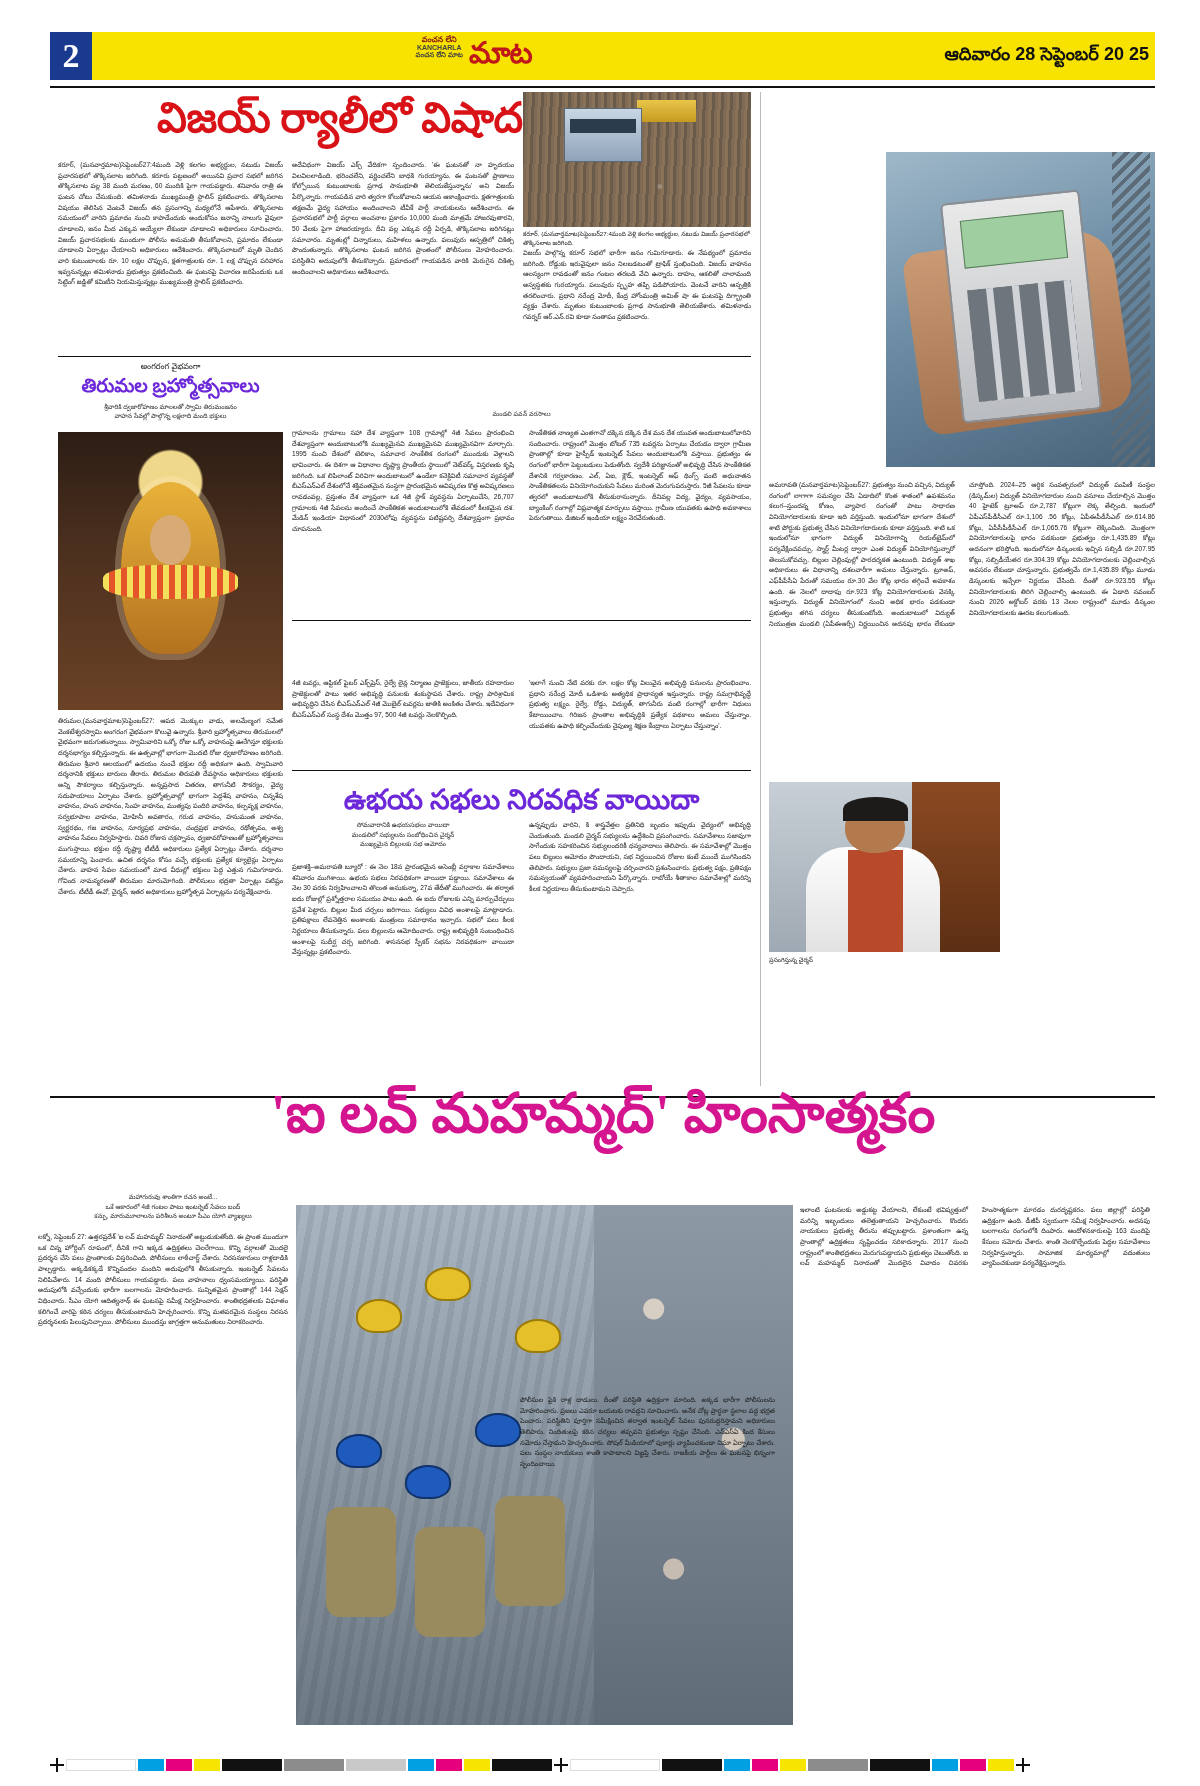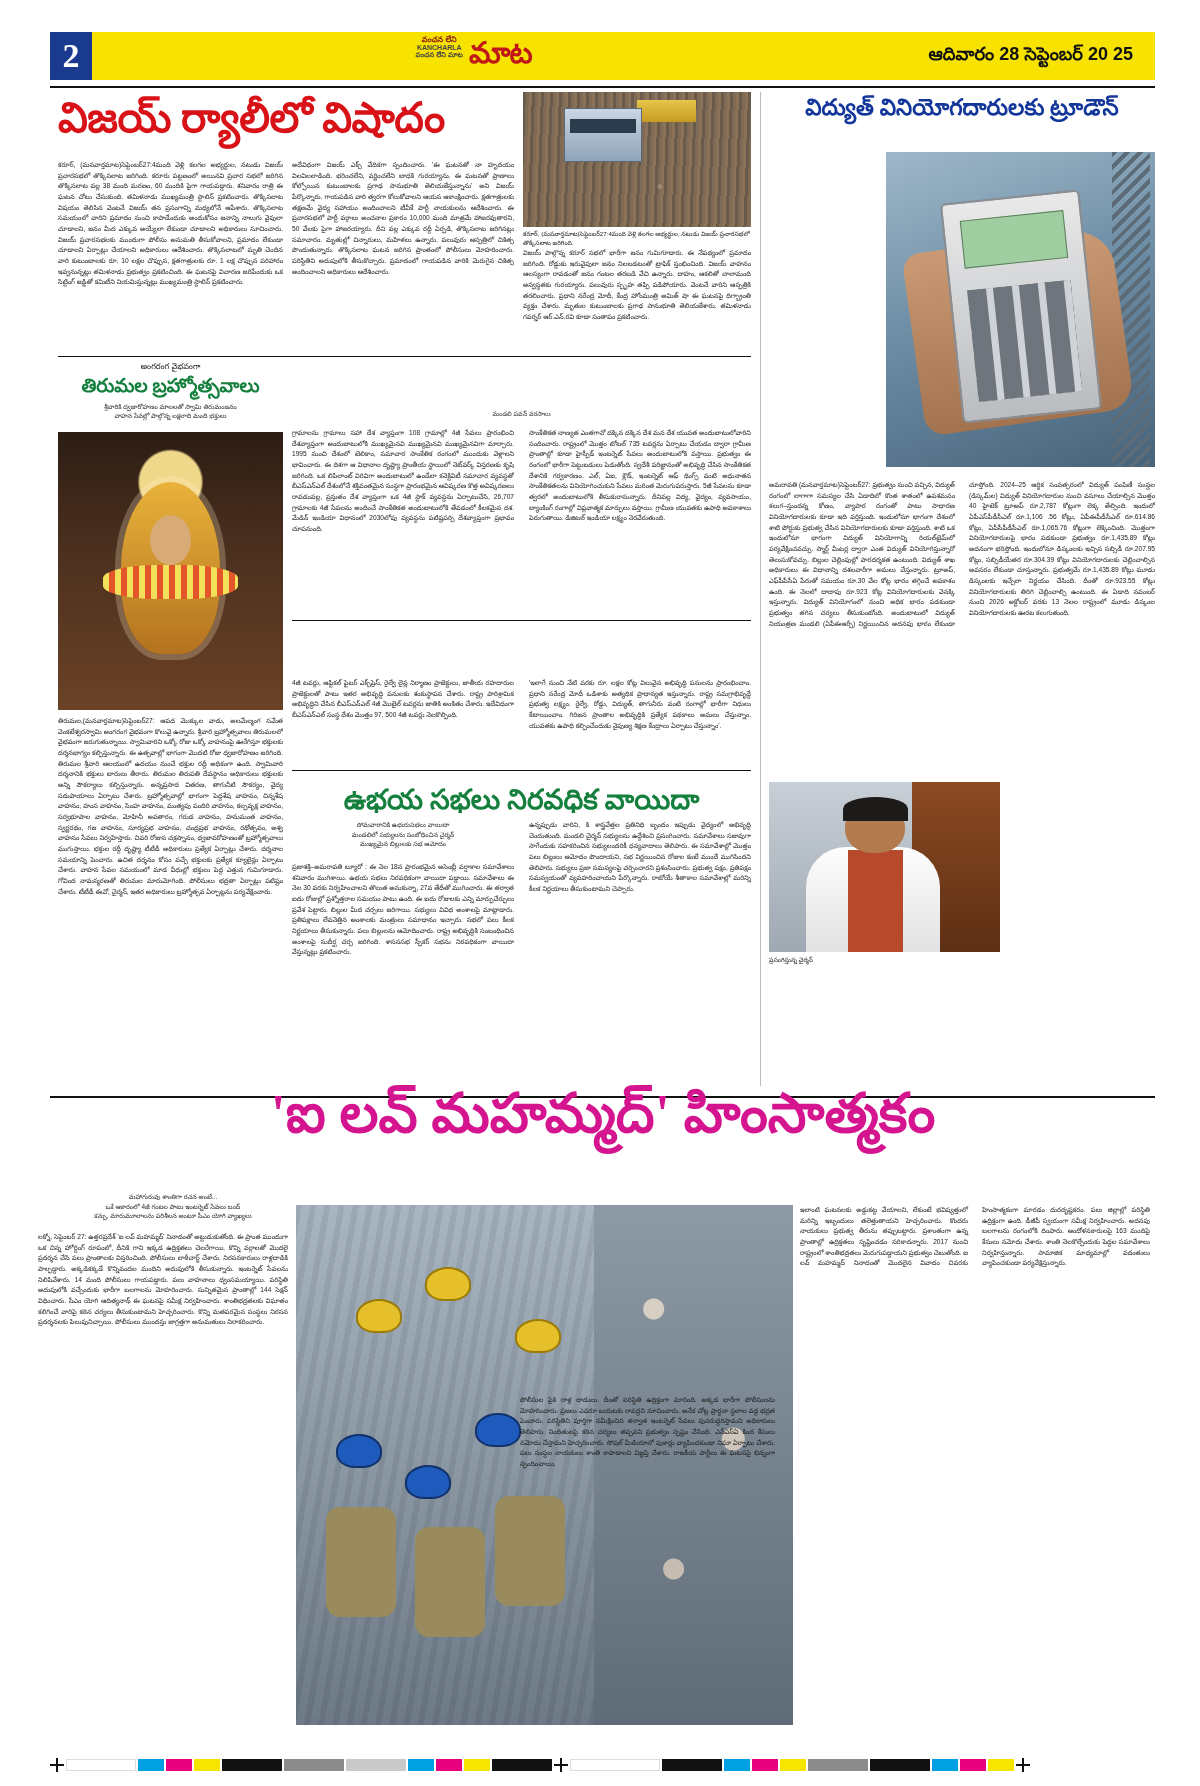--- a/index.html
+++ b/index.html
@@ -46,21 +46,21 @@
   .logo-mark .l1 { font-size:8px; color:#8a1515; }
   .logo-mark .l2 { font-size:7px; color:#444; }
   .logo-text {
     font-size:30px; font-weight:bold; color:#c01818;
     font-family:"Liberation Serif", serif; letter-spacing:-1px;
   }
   .masthead-date {
     width:300px;
     background:#f7e200;
     display:flex; align-items:center; justify-content:flex-end;
-    padding-right:22px;
+    padding-right:6px;
     font-size:18px; font-weight:bold; color:#111;
   }
 
   
   .tcol {
     font-size:6.6px;
     line-height:1.62;
     text-align:justify;
     color:#1a1a1a;
     hyphens:auto;
@@ -68,23 +68,24 @@
   }
   .rule-h { background:#111; height:1px; }
   .rule-v { background:#bbb; width:1px; }
 
   
   .hl-red {
     color:#d81217;
     font-weight:bold;
     font-family:"Liberation Serif", serif;
     letter-spacing:-0.5px;
+    text-align:center;
   }
   .hl-blue { color:#14379c; font-weight:bold; font-family:"Liberation Serif", serif; }
-  .hl-dark { color:#15803d; font-weight:bold; font-family:"Liberation Serif", serif; }
+  .hl-dark { color:#6d28d9; font-weight:bold; font-family:"Liberation Serif", serif; }
   .hl-magenta { color:#d5158f; font-weight:bold; font-family:"Liberation Serif", serif; }
 
   .kicker { font-size:8px; color:#111; text-align:center; }
   .subkicker { font-size:6.4px; color:#2a2a2a; text-align:center; line-height:1.5; }
   .byline { font-size:6.4px; color:#333; }
 
   
   .photo { position:absolute; overflow:hidden; background:#777; }
   .cap { position:absolute; font-size:6.2px; color:#222; }
 
@@ -303,23 +304,20 @@
     <div class="chair"></div>
     <div class="body"></div>
     <div class="vest"></div>
     <div class="head"></div>
     <div class="hair"></div>
   </div>
   <div class="cap" style="left:769px;top:956px;width:231px;">ప్రసంగిస్తున్న చైర్మన్</div>
 
   <div class="rule-v" style="position:absolute;left:760px;top:92px;height:994px;"></div>
 
-  <div style="position:absolute;left:769px;top:92px;width:386px;text-align:center;">
-    <div class="hl-blue" style="font-size:23px;line-height:1.35;">విద్యుత్ వినియోగదారులకు ట్రూడౌన్</div>
-  </div>
 
   <div class="photo ph-meter" style="left:886px;top:152px;width:269px;height:315px;">
     <div class="pole"></div>
     <div class="hand"></div>
     <div class="device">
       <div class="screen"></div>
       <div class="keys"></div>
     </div>
   </div>
 

